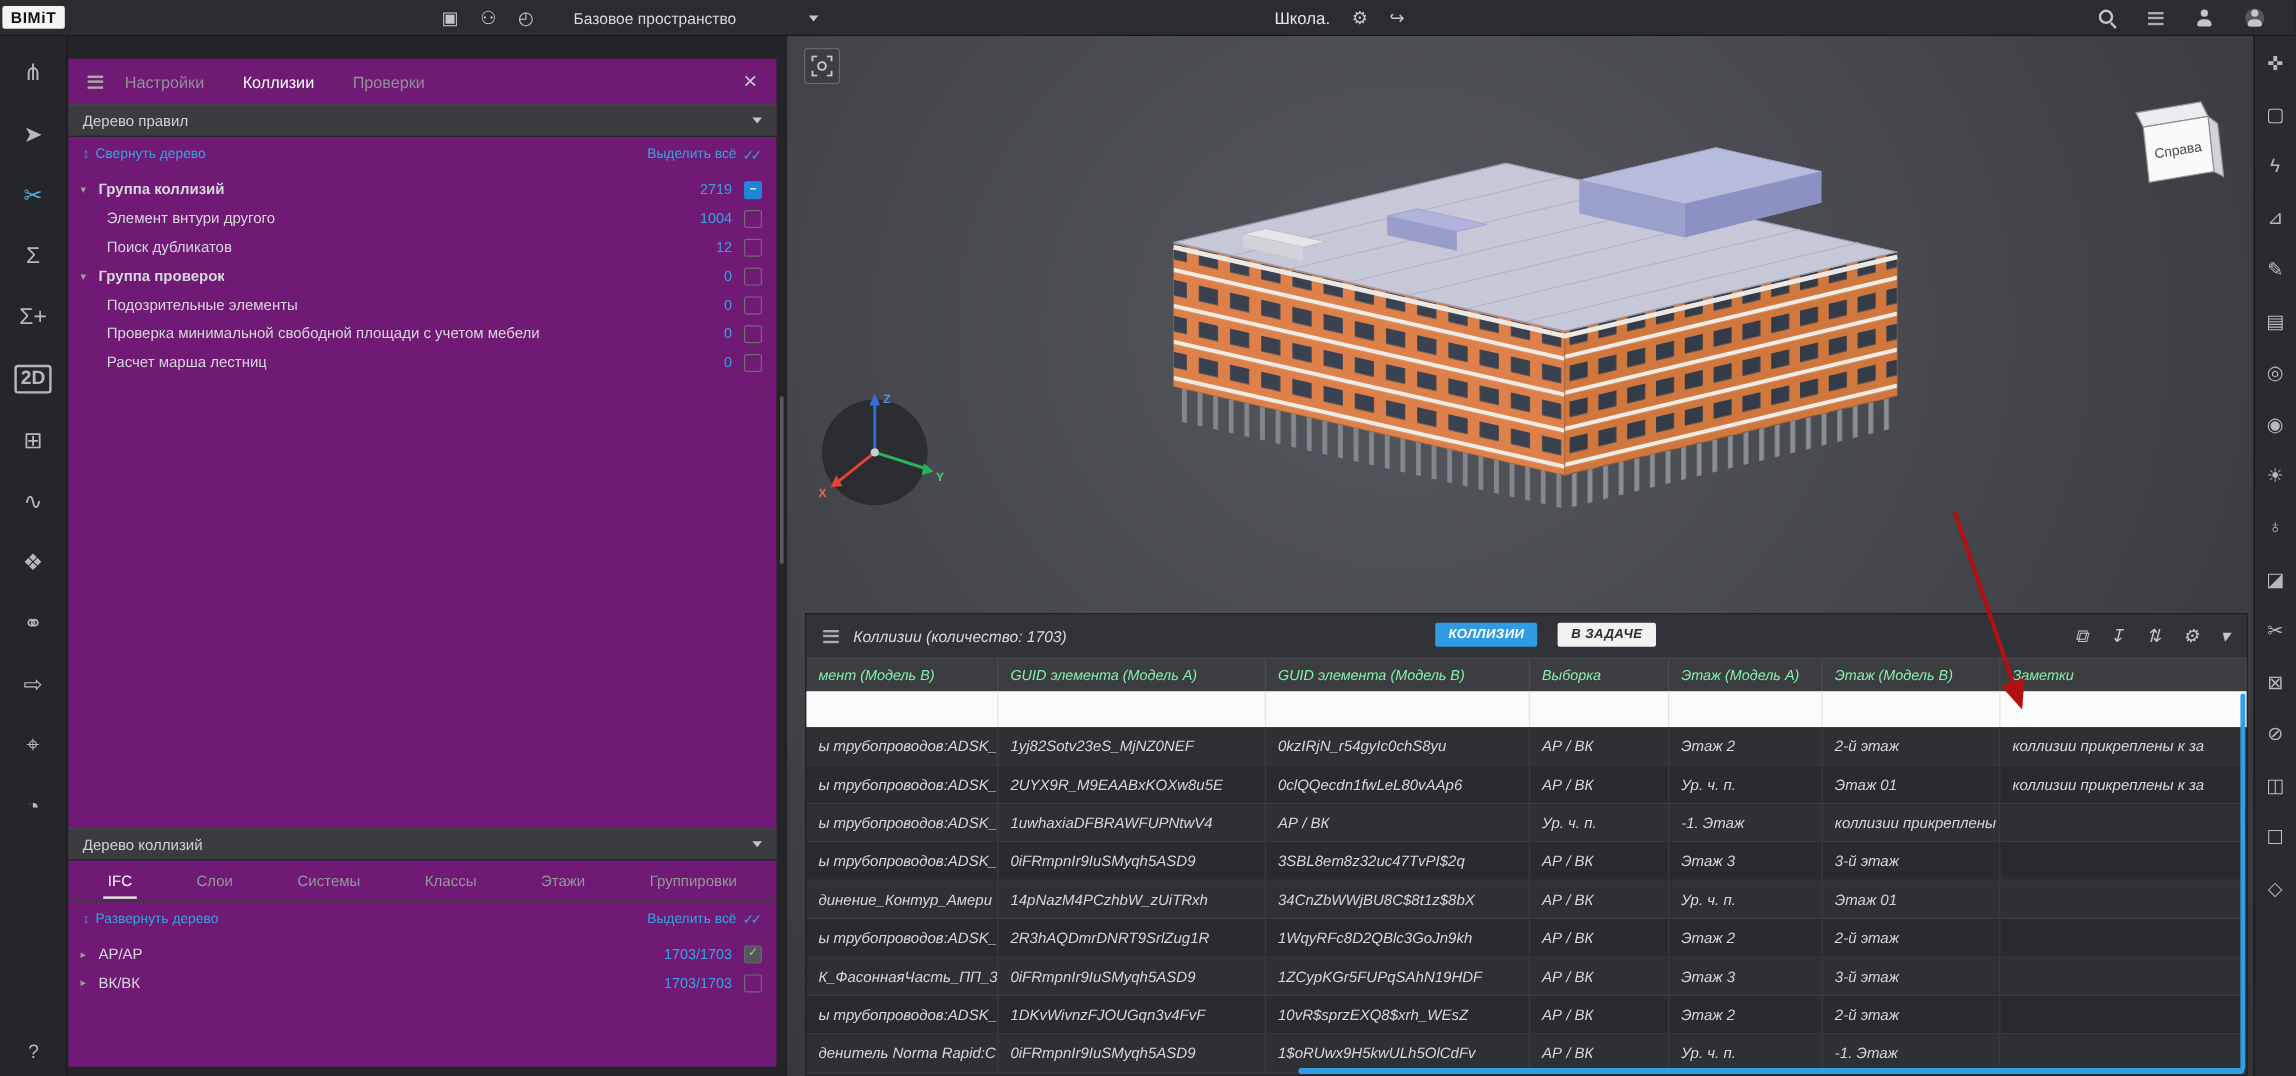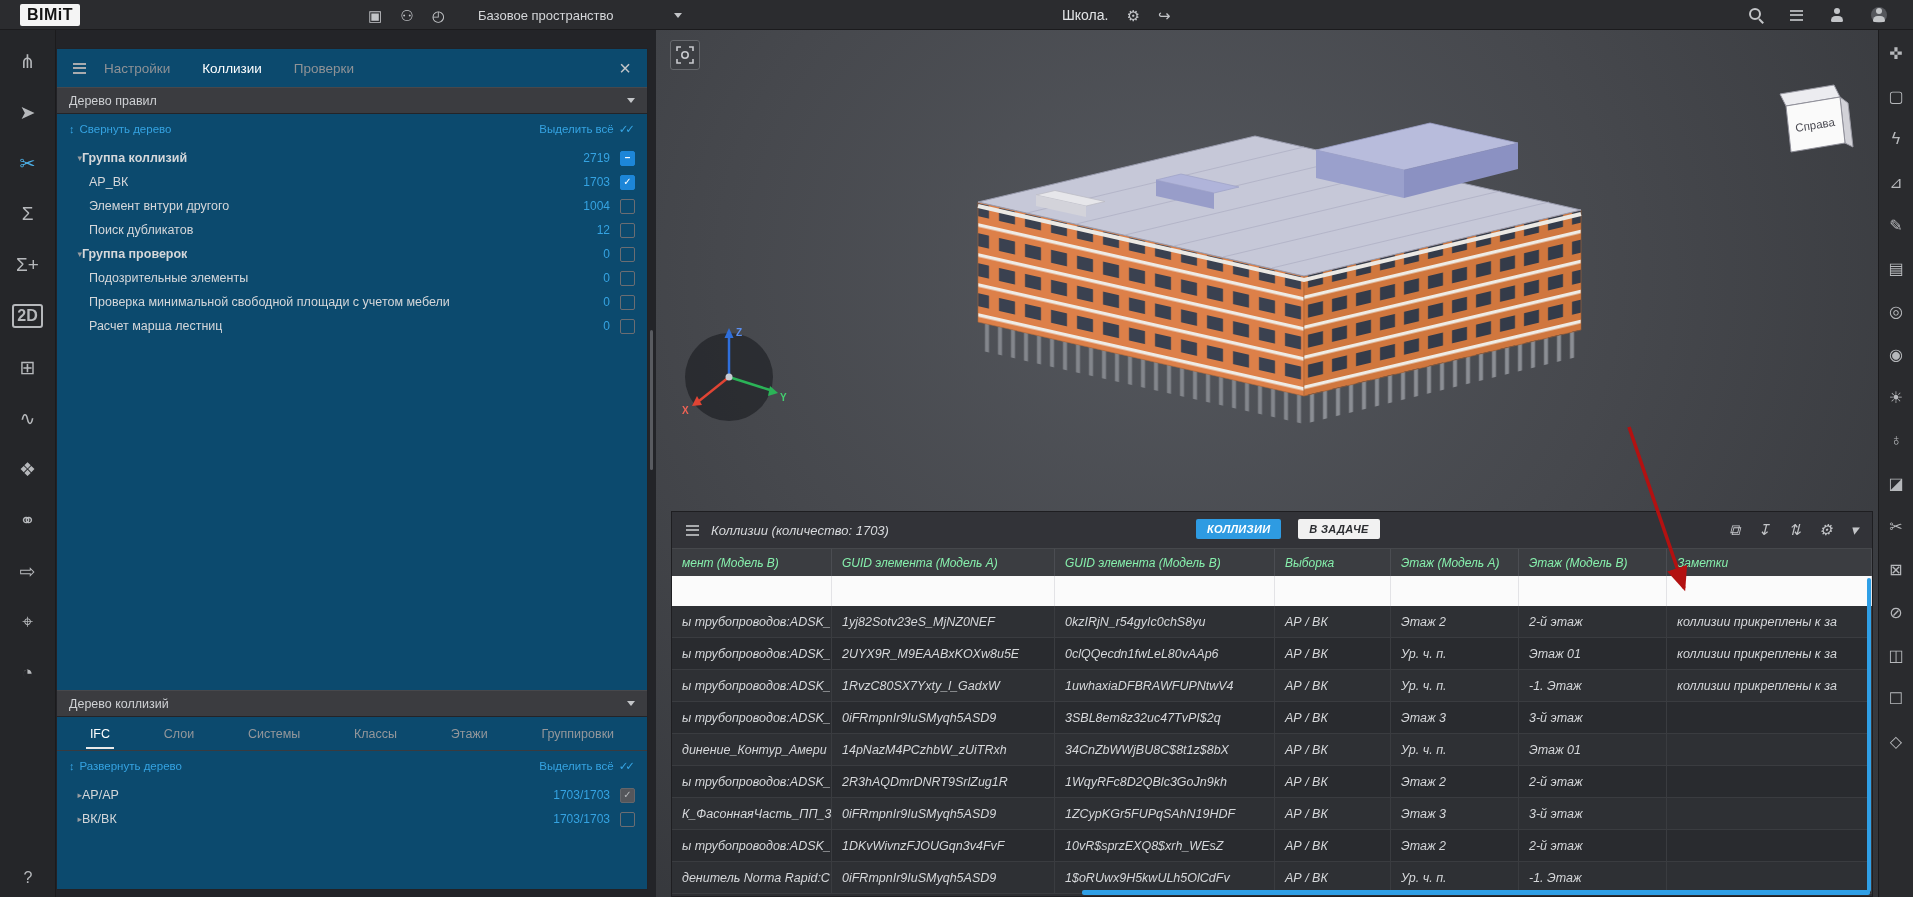--- a/index.html
+++ b/index.html
@@ -1,21 +1,21 @@
 <!DOCTYPE html>
 <html><head>
 <meta charset="utf-8">
 <style>
   *{margin:0;padding:0;box-sizing:border-box;}
   html,body{width:1913px;height:897px;}
   body{position:relative;background:#232428;font-family:"Liberation Sans",sans-serif;overflow:hidden;color:#d5d7da;}
 
   
   .topbar{position:absolute;left:0;top:0;width:1913px;height:30px;background:#2b2c2f;border-bottom:1px solid #1b1b1d;display:flex;align-items:center;z-index:20;}
-  .logo{margin-left:20px;background:#f4f4f4;color:#141414;font-weight:bold;font-size:16px;padding:2px 7px;border-radius:2px;letter-spacing:.5px;}
+  .logo{margin-left:2px;background:#f4f4f4;color:#141414;font-weight:bold;font-size:13px;padding:2px 7px;border-radius:2px;letter-spacing:.5px;}
   .tb-group{display:flex;align-items:center;gap:18px;}
   .tb-icon{color:#c3c5c8;font-size:15px;line-height:1;cursor:pointer;}
   .g1{position:absolute;left:368px;top:0;height:30px;align-items:center;display:flex;gap:18px;}
   .ws{position:absolute;left:478px;top:0;height:30px;display:flex;align-items:center;gap:60px;color:#d5d7da;font-size:13px;cursor:pointer;}
   .caret{width:0;height:0;border-left:4px solid transparent;border-right:4px solid transparent;border-top:5px solid #c3c5c8;display:inline-block;}
   .center-title{position:absolute;left:1062px;top:0;height:30px;display:flex;align-items:center;gap:18px;font-size:14px;color:#e2e4e6;}
   .g2{position:absolute;left:1748px;top:0;height:30px;display:flex;align-items:center;gap:26px;}
   .search-ico{position:relative;width:16px;height:16px;display:inline-block;cursor:pointer;}
   .search-ico::before{content:"";position:absolute;left:1px;top:1px;width:8px;height:8px;border:2px solid #c3c5c8;border-radius:50%;}
   .search-ico::after{content:"";position:absolute;left:11px;top:11px;width:6px;height:2px;background:#c3c5c8;transform:rotate(45deg);transform-origin:left center;}
@@ -31,21 +31,21 @@
   .rail-btn{width:38px;height:38px;min-height:38px;display:flex;align-items:center;justify-content:center;color:#b6b8bb;font-size:19px;border-radius:3px;cursor:pointer;}
   .rail-btn.active{color:#4db1e8;}
   .glyph-box{font-size:16px;font-weight:bold;border:2px solid currentColor;border-radius:3px;padding:1px 3px;}
   .rail-help{margin-top:auto;margin-bottom:10px;color:#b6b8bb;font-size:16px;cursor:pointer;}
 
   
   .right-rail{position:absolute;right:0;top:30px;width:35px;height:867px;background:#2a2b2e;border-left:1px solid #1b1b1d;display:flex;flex-direction:column;align-items:center;padding-top:10px;gap:17px;z-index:15;}
   .right-rail .rail-btn{width:26px;height:26px;min-height:26px;font-size:16px;}
 
   
-  .left-panel{position:absolute;left:56px;top:48px;width:592px;height:842px;background:#0c4a6e;z-index:12;display:flex;flex-direction:column;border:1px solid #222226;text-align:right;}
+  .left-panel{position:absolute;left:56px;top:48px;width:592px;height:842px;background:#701a75;z-index:12;display:flex;flex-direction:column;border:1px solid #222226;}
   .panel-tabs{height:38px;display:flex;align-items:center;gap:18px;padding:0 16px;font-size:13.5px;color:#8f9296;flex:none;}
   .ptabs-ct{display:flex;gap:32px;}
   .ptab{cursor:pointer;}
   .ptab.active{color:#ffffff;}
   .panel-close{margin-left:auto;font-size:20px;color:#c3c5c8;cursor:pointer;line-height:1;}
   .panel-close::before{content:"×";}
   .sec-header{height:27px;background:#3b3c40;display:flex;align-items:center;padding:0 12px;font-size:12.5px;color:#cfd1d4;border-top:1px solid #47484c;border-bottom:1px solid #242428;flex:none;cursor:pointer;}
   .sec-header .caret{margin-left:auto;}
   .links-row{height:30px;display:flex;align-items:center;padding:0 12px;font-size:11.5px;color:#35a3e2;flex:none;}
   .links-row .right{margin-left:auto;}
@@ -178,25 +178,20 @@
     </span>
   </div>
   <div class="tree">
       <div class="tree-row group">
         <span class="tcaret">▾</span>
         <span class="lbl">Группа коллизий</span>
         <span class="cnt">2719</span>
         <span class="cb ind"></span>
       </div>
       <div class="tree-row indent">
-        <span class="lbl">АР_ВК</span>
-        <span class="cnt">1703</span>
-        <span class="cb checked"></span>
-      </div>
-      <div class="tree-row indent">
         <span class="lbl">Элемент внтури другого</span>
         <span class="cnt">1004</span>
         <span class="cb"></span>
       </div>
       <div class="tree-row indent">
         <span class="lbl">Поиск дубликатов</span>
         <span class="cnt">12</span>
         <span class="cb"></span>
       </div>
       <div class="tree-row group">
@@ -393,21 +388,20 @@
         <div class="g-cell">ы трубопроводов:ADSK_</div>
         <div class="g-cell">2UYX9R_M9EAABxKOXw8u5E</div>
         <div class="g-cell">0clQQecdn1fwLeL80vAAp6</div>
         <div class="g-cell">АР / ВК</div>
         <div class="g-cell">Ур. ч. п.</div>
         <div class="g-cell">Этаж 01</div>
         <div class="g-cell">коллизии прикреплены к за</div>
       </div>
       <div class="grid-row">
         <div class="g-cell">ы трубопроводов:ADSK_</div>
-        <div class="g-cell">1RvzC80SX7Yxty_l_GadxW</div>
         <div class="g-cell">1uwhaxiaDFBRAWFUPNtwV4</div>
         <div class="g-cell">АР / ВК</div>
         <div class="g-cell">Ур. ч. п.</div>
         <div class="g-cell">-1. Этаж</div>
         <div class="g-cell">коллизии прикреплены к за</div>
       </div>
       <div class="grid-row">
         <div class="g-cell">ы трубопроводов:ADSK_</div>
         <div class="g-cell">0iFRmpnIr9IuSMyqh5ASD9</div>
         <div class="g-cell">3SBL8em8z32uc47TvPI$2q</div>

